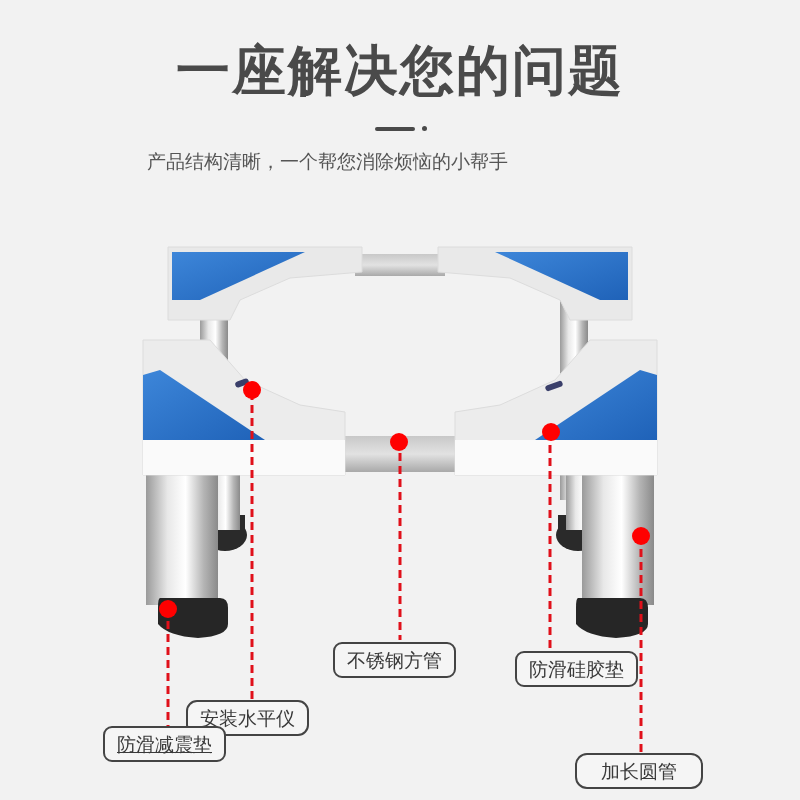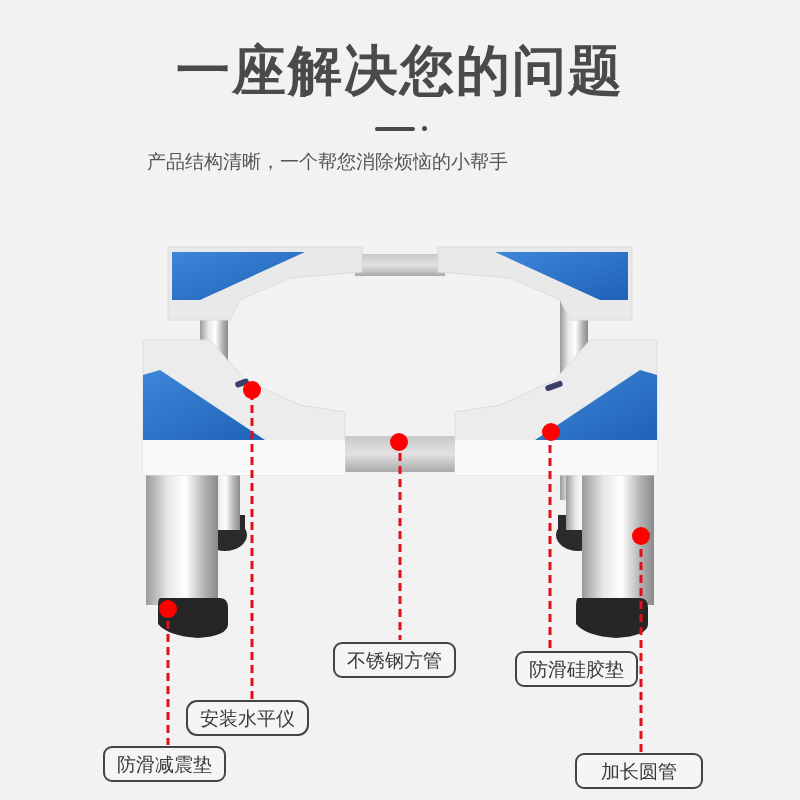--- a/index.html
+++ b/index.html
@@ -83,14 +83,14 @@
   <circle cx="252" cy="390" r="9" fill="#ff0000"></circle>
   <circle cx="399" cy="442" r="9" fill="#ff0000"></circle>
   <circle cx="551" cy="432" r="9" fill="#ff0000"></circle>
   <circle cx="168" cy="609" r="9" fill="#ff0000"></circle>
   <circle cx="641" cy="536" r="9" fill="#ff0000"></circle>
 </svg>
 
 <div class="callout-label" style="left:186px; top:700px;border-radius:11px;">安装水平仪</div>
 <div class="callout-label" style="left:333px; top:642px;">不锈钢方管</div>
 <div class="callout-label" style="left:468px; top:651px;margin-left:47px;">防滑硅胶垫</div>
-<div class="callout-label" style="left:103px; top:746px;">防滑减震垫</div>
-<div class="callout-label" style="left:575px; top:753px; padding-left:24px; padding-right:24px;">加长圆管</div>
+<div class="callout-label" style="left:103px; top:726px;text-decoration:underline;">防滑减震垫</div>
+<div class="callout-label" style="left:575px; top:753px; padding-left:24px; padding-right:24px;border-radius:12px;">加长圆管</div>
 
 </body></html>

